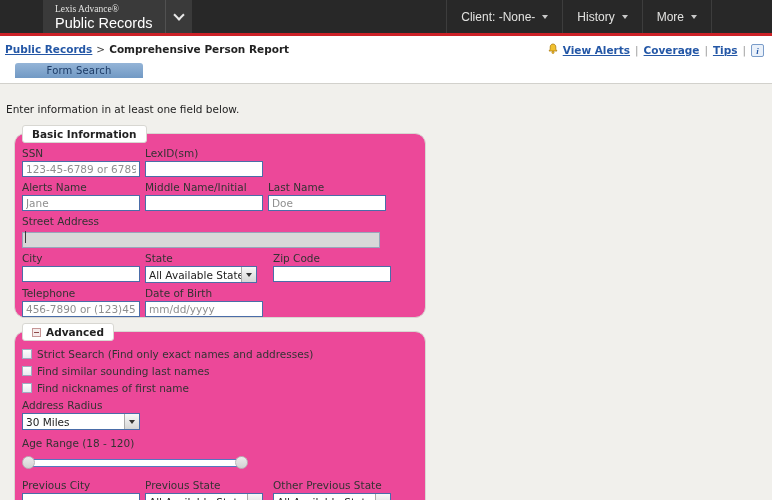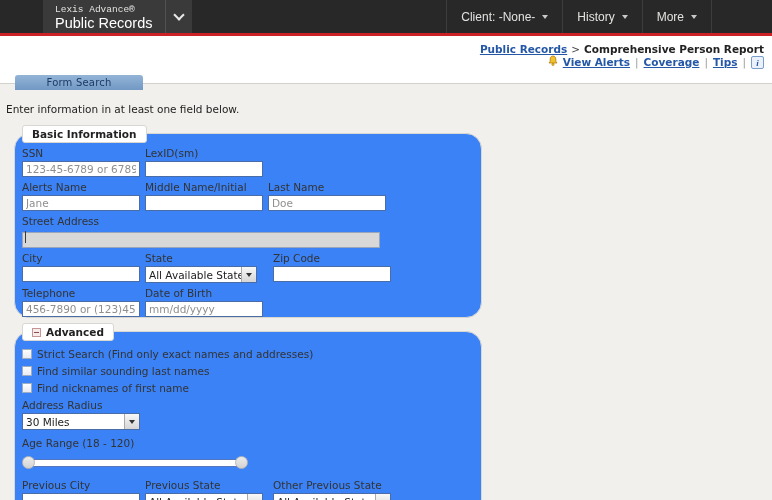--- a/index.html
+++ b/index.html
@@ -3,48 +3,48 @@
 <meta charset="utf-8">
 <style>
   * { margin:0; padding:0; box-sizing:border-box; }
   html,body { width:772px; height:500px; overflow:hidden; }
   body { font-family:"DejaVu Sans", sans-serif; background:#f1f0ec; position:relative; }
 
   
   .topbar { position:absolute; top:0; left:0; width:772px; height:33px; background:#282828; display:flex; align-items:stretch; }
   .brand-wrap { margin-left:43px; display:flex; align-items:stretch; background:#3a3a3a; }
   .brand { padding:2px 12px 0 12px; display:flex; flex-direction:column; justify-content:center; cursor:pointer; }
-  .brand-line1 { font-size:9.5px; color:#e4e4e2; line-height:11px; font-family:Liberation Mono, monospace; }
+  .brand-line1 { font-size:9.5px; color:#e4e4e2; line-height:11px; font-family:Liberation Serif, serif; }
   .brand-line2 { font-size:14.5px; color:#ffffff; line-height:16px; font-family:"Liberation Sans", sans-serif; }
   .brand-chevron { width:27px; border-left:1px solid #515151; display:flex; align-items:center; justify-content:center; cursor:pointer; }
   .chev { width:8px; height:8px; border-right:2px solid #e8e8e8; border-bottom:2px solid #e8e8e8; transform:rotate(45deg); margin-top:-4px; }
   .topnav { margin-left:auto; margin-right:60px; display:flex; align-items:stretch; }
   .topnav-item { display:flex; align-items:center; padding:0 14px; font-size:12px; color:#e2e2e0; border-left:1px solid #3d3d3d; cursor:pointer; font-family:"Liberation Sans", sans-serif; }
   .topnav-item:last-child { border-right:1px solid #3d3d3d; }
   .caret { display:inline-block; margin-left:7px; width:0; height:0; border-left:3.5px solid transparent; border-right:3.5px solid transparent; border-top:4px solid #c9c9c9; }
   .redline { position:absolute; top:33px; left:0; width:772px; height:3px; background:#cc2127; }
 
   
   .band { position:absolute; top:36px; left:0; width:772px; height:48px; background:#ffffff; border-bottom:1px solid #d2d1cc; }
-  .crumb-row { display:flex; align-items:flex-end; padding:7px 8px 0 5px;flex-direction:column; }
+  .crumb-row { display:flex; align-items:flex-start; padding:7px 8px 0 5px; }
   .crumb { font-size:10.5px; }
   .crumb a { color:#2457a6; font-weight:bold; text-decoration:underline; cursor:pointer; }
   .crumb-sep { color:#444; margin:0 4px; font-size:10.5px; }
   .crumb-current { color:#222; font-weight:bold; font-size:10.5px; }
   .util { margin-left:auto; display:flex; align-items:center; font-size:10.5px; }
   .util a { color:#2457a6; text-decoration:underline; font-weight:bold; cursor:pointer; }
   .util .pipe { color:#999; margin:0 5px; }
   .bell { margin-right:4px; display:inline-block; }
   .info-box { width:13px; height:13px; border:1px solid #7a9cc9; background:#eaf1fa; color:#2457a6; font-size:9px; font-weight:bold; font-style:italic; text-align:center; line-height:12px; border-radius:2px; cursor:pointer; font-family:"Liberation Serif", serif; }
   .tab { margin:6px 0 0 15px; width:128px; height:15px; background:linear-gradient(#94b4d7,#7199c4); border-radius:3px 3px 0 0; text-align:center; font-size:10px; font-weight:normal; color:#1c3b66; line-height:15px; cursor:pointer; letter-spacing:.2px; }
 
   
   .instruction { position:absolute; top:103px; left:6px; font-size:10.5px; color:#222; }
 
-  .fieldset { position:absolute; left:14px; width:468px; background:#3b82f6; border:1px solid #d8d7d2; border-radius:16px; }
+  .fieldset { position:absolute; left:14px; width:412px; background:#ec4899; border:1px solid #d8d7d2; border-radius:11px; }
   .fs-basic { top:133px; height:185px; }
   .fs-adv { top:331px; height:260px; }
   .legend { position:absolute; top:-9px; left:7px; background:#ffffff; border:1px solid #d8d7d2; border-radius:3px; padding:2px 9px; font-size:10.5px; font-weight:bold; color:#222; display:flex; align-items:center; }
   .minus-box { width:9px; height:9px; border:1px solid #c59595; background:#f6ecec; margin-right:5px; position:relative; cursor:pointer; }
   .minus-box::after { content:""; position:absolute; left:1px; right:1px; top:3px; height:1px; background:#8f4a4a; }
   .fs-body { padding:13px 7px 8px 7px; }
   .frow { display:flex; gap:5px; margin-bottom:4px; }
   .fgroup { display:flex; flex-direction:column; }
   .flabel { font-size:10.5px; color:#333; margin-bottom:2px; line-height:12px; white-space:nowrap; }
   .tinput { width:118px; height:16px; border:1px solid #4a6da8; background:#fff; font-size:10.5px; color:#333; padding:1px 3px; font-family:"DejaVu Sans", sans-serif; }

